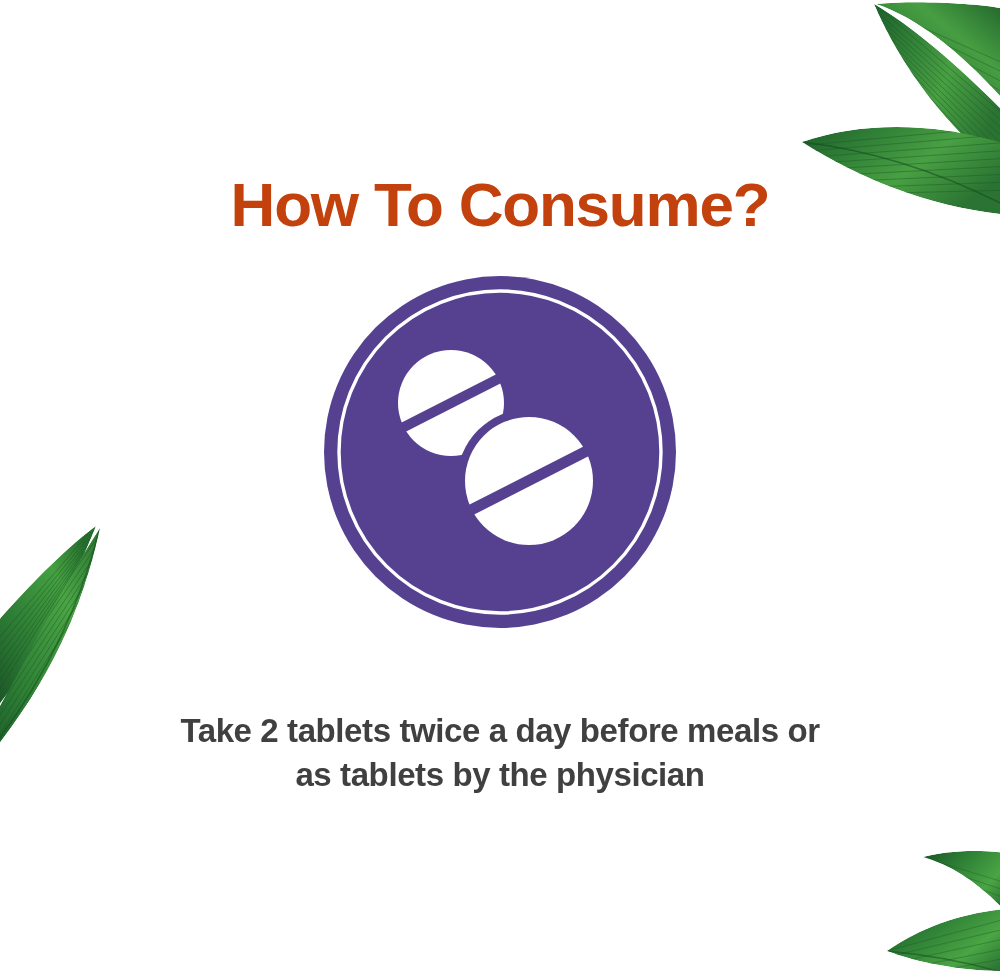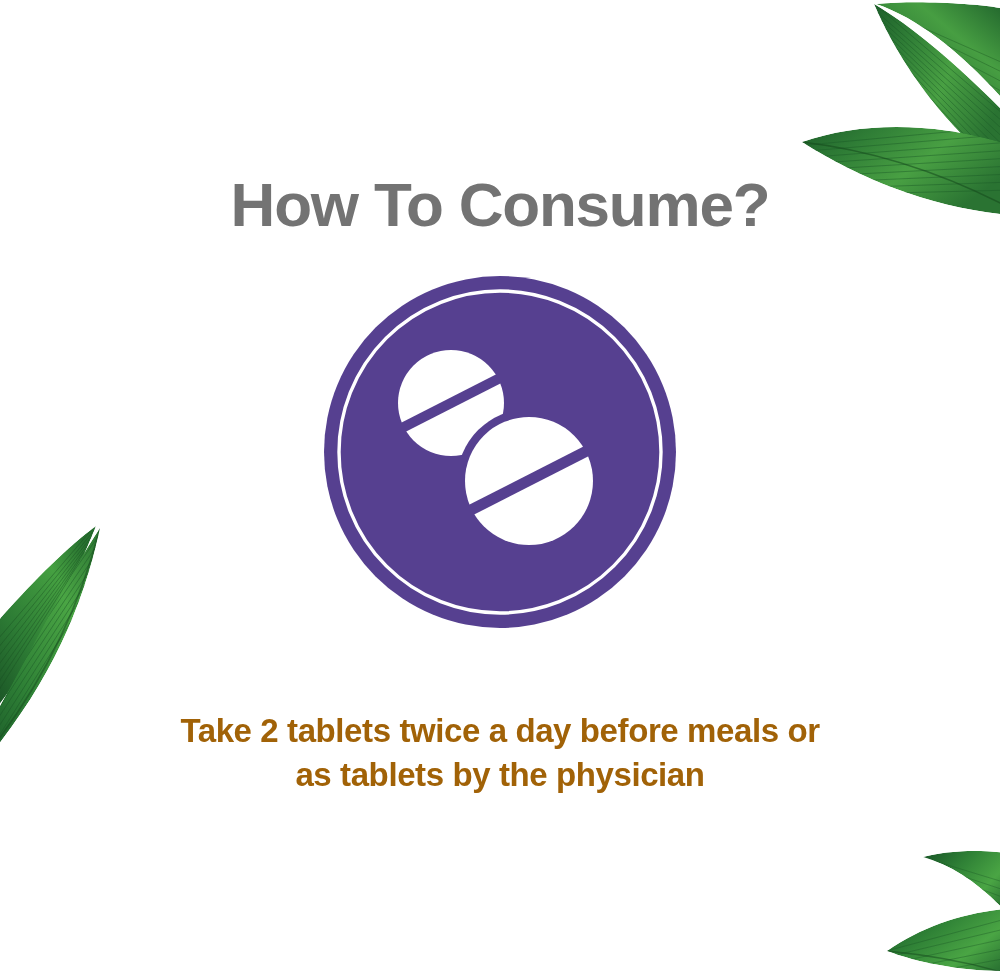--- a/index.html
+++ b/index.html
@@ -40,21 +40,21 @@
   
   #page-title {
     position: absolute;
     left: 0; right: 0;
     top: 128px;
     text-align: center;
     font-size: 62px;
     line-height: 70px;
     font-weight: bold;
     letter-spacing: -1.2px;
-    color: #737373;
+    color: #c2410c;
     white-space: nowrap;
   }
 
   
   #consume-badge {
     position: absolute;
     left: 323px;
     top: 275px;
     width: 354px;
     height: 354px;
@@ -65,21 +65,21 @@
   #instruction-text {
     position: absolute;
     left: 110px;
     width: 780px;
     top: 709px;
     text-align: center;
     font-size: 33px;
     line-height: 44px;
     font-weight: bold;
     letter-spacing: -0.4px;
-    color: #a16207;
+    color: #404040;
   }
   #instruction-text .line { display: block; }
 </style>
 </head>
 <body>
 
 <div id="canvas">
 
   <div class="leaf-layer" id="leaves-top-right">
     <svg viewBox="0 0 200 240" xmlns="http://www.w3.org/2000/svg">

